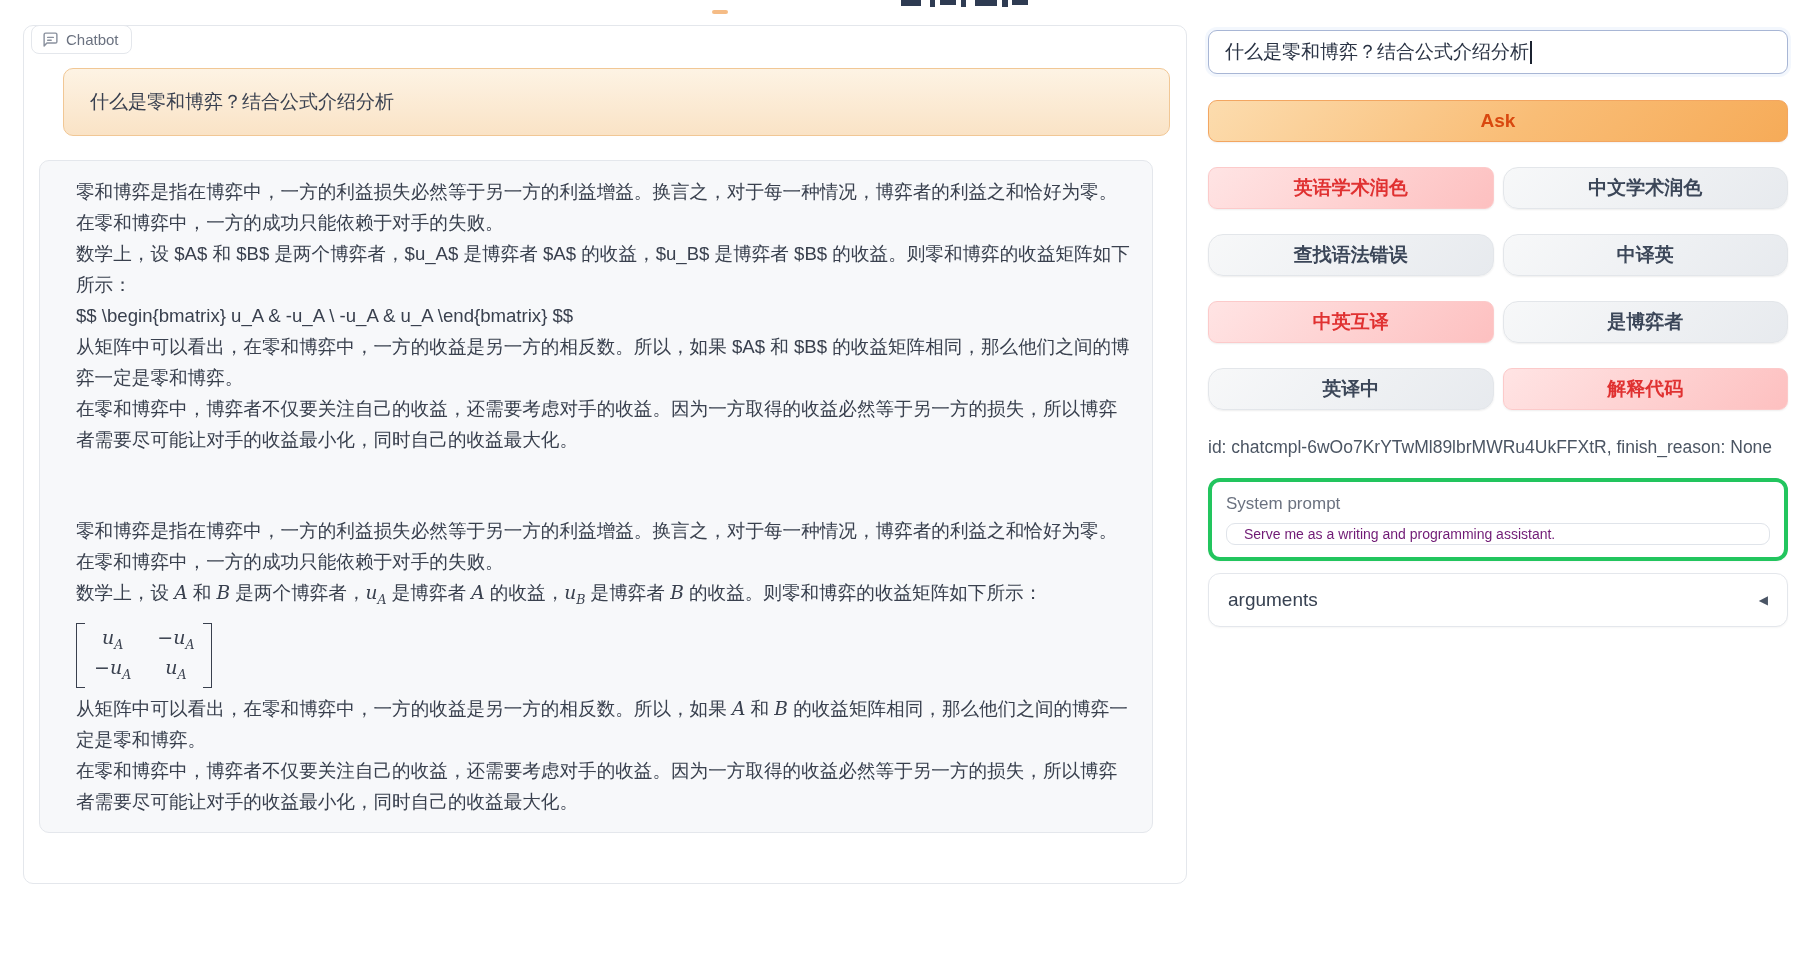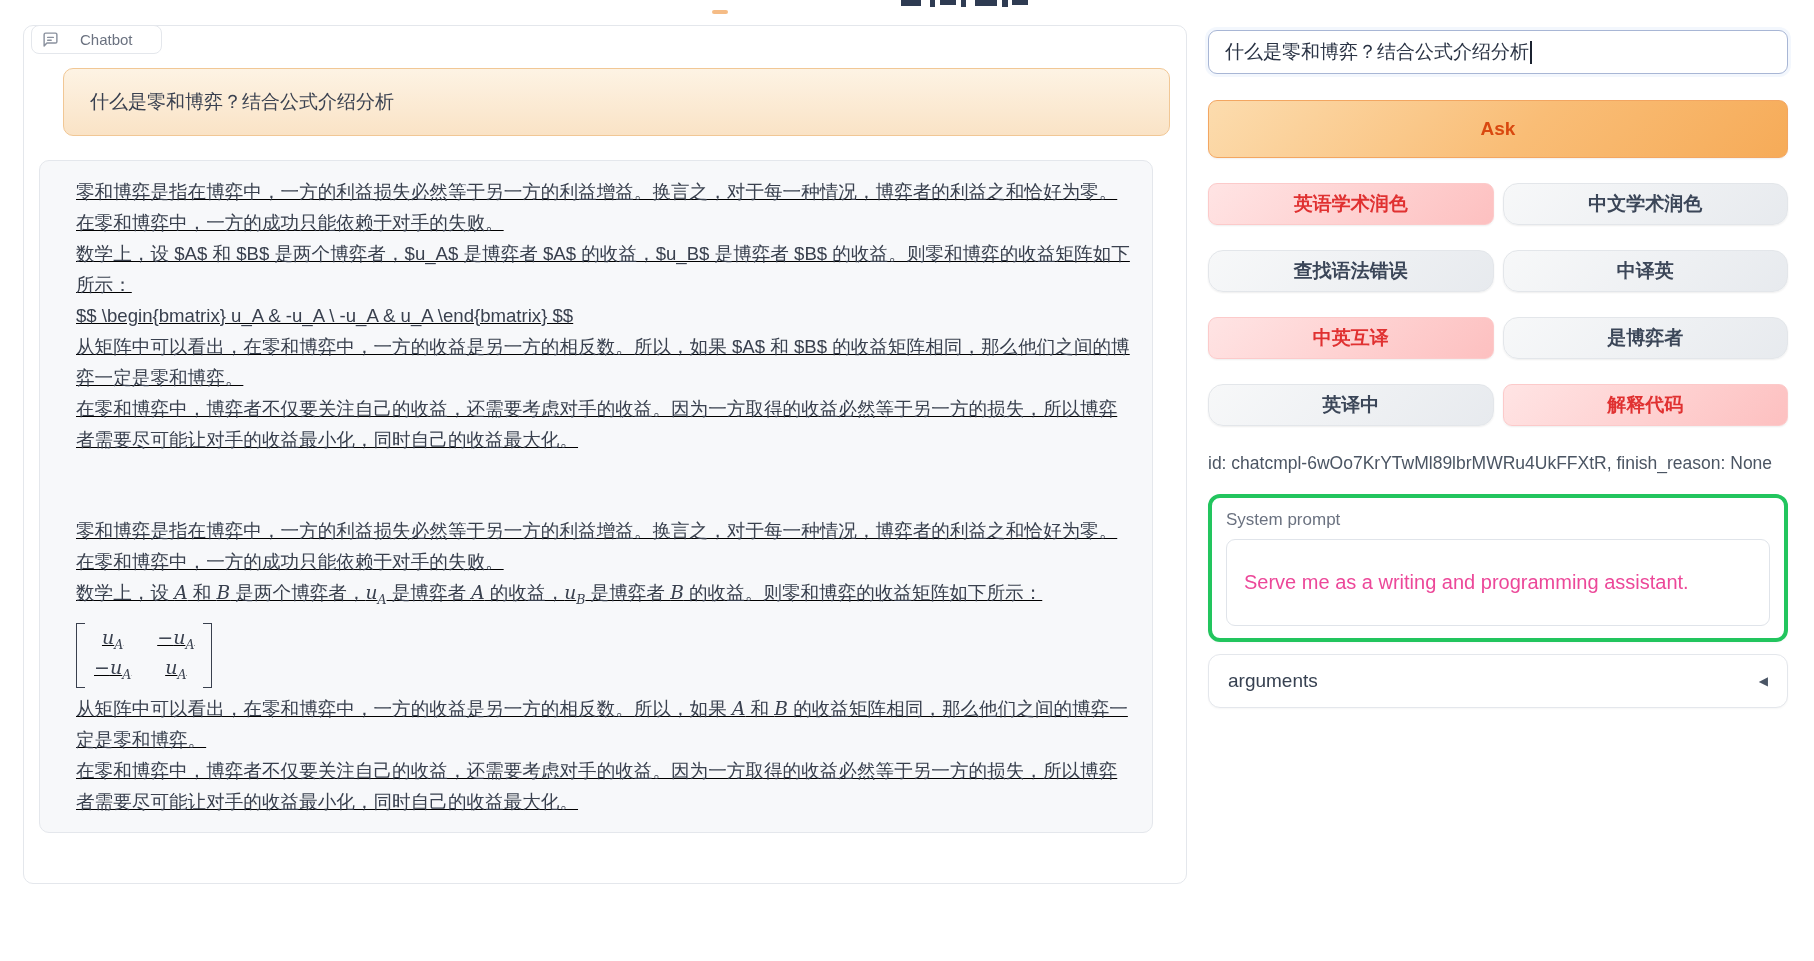--- a/index.html
+++ b/index.html
@@ -13,70 +13,70 @@
 
   
   .clipped-title { position:absolute; left:0; top:0; width:1814px; height:16px; }
   .clipped-title i { position:absolute; top:0; background:#2e3b52; display:block; }
   .clipped-title .orange-frag { position:absolute; left:712px; top:10px; width:16px; height:4px;
       background:#f2a55e; border-radius:2px; opacity:.75; }
 
   
   .chat-panel { position:absolute; left:23px; top:25px; width:1164px; height:859px;
       background:#fff; border:1px solid #e4e7ec; border-radius:10px; }
-  .chat-tab { position:absolute; left:7px; top:-1px; height:29px; padding:0 28px 0 10px;
+  .chat-tab { position:absolute; left:7px; top:-1px; height:29px; padding:0 12px 0 10px;
       background:#ffffff; border:1px solid #e4e7ec; border-radius:8px;
-      display:flex; align-items:center; gap:21px; color:#6b7280; font-size:15px; }
+      display:flex; align-items:center; gap:7px; color:#6b7280; font-size:15px; }
   .chat-tab svg { display:block; }
 
   .user-bubble { margin:42px 16px 0 39px; height:68px; border-radius:10px;
       background:linear-gradient(180deg,#fdf3e4,#fae3c6); border:1px solid #f1c795;
       display:flex; align-items:center; padding:0 26px;
       font-size:19px; color:#3a4150; }
   .bot-bubble { margin:24px 33px 8px 15px; border-radius:10px;
       background:#f7f8fa; border:1px solid #e4e7ec;
-      padding:15px 20px 15px 36px;text-decoration:underline; }
+      padding:15px 20px 15px 36px; }
   .md { font-size:18.6px; line-height:31px; color:#39404e;
       white-space:pre-wrap; overflow-wrap:anywhere; }
   .md-gap { height:60px; }
   .imath { font-family:"DejaVu Serif","Liberation Serif",serif; font-style:italic; }
   .imath sub { font-size:12.5px; font-style:italic; }
 
   .matrix { display:flex; align-items:stretch; margin:8px 0 5px 0; width:max-content;text-align:right; }
   .brk { width:9px; border:1.5px solid #39404e; }
   .brk.l { border-right:0; }
   .brk.r { border-left:0; }
   .mtx { display:grid; grid-template-columns:auto auto; column-gap:26px;
       padding:3px 9px; font-size:19px; line-height:22px; justify-items:center; align-items:center;
       color:#39404e; }
 
   
   .right-col { position:absolute; left:1208px; top:30px; width:580px; }
   .inp { height:44px; background:#fff; border:1px solid #a8b6d5; border-radius:9px;
       box-shadow:0 0 0 3px rgba(176,201,244,.15);
       display:flex; align-items:center; padding:0 16px; font-size:19px; color:#2b3445; }
   .caret { width:2px; height:23px; background:#1b2230; margin-left:1px; flex:0 0 auto; }
-  .ask-btn { margin-top:26px; width:100%; height:58px; border:1px solid #f3a661; border-radius:9px;
+  .ask-btn { margin-top:26px; width:100%; height:42px; border:1px solid #f3a661; border-radius:9px;
       background:linear-gradient(135deg,#fcdcae 0%,#f9bd76 55%,#f6ab58 100%);
       color:#d9480f; font-weight:700; font-size:19px; cursor:pointer;
       font-family:inherit; box-shadow:0 1px 2px rgba(0,0,0,.06); }
   .btn-grid { margin-top:25px; display:grid; grid-template-columns:1fr 1fr; gap:25px 9px; }
   .fb { height:42px; border-radius:9px; font-size:19px; font-weight:700; cursor:pointer;
       display:flex; align-items:center; justify-content:center; font-family:inherit;
       border:1px solid transparent; box-shadow:0 1px 2px rgba(0,0,0,.07); }
   .fb.gray { background:linear-gradient(135deg,#f7f8f9,#e7eaee); color:#3b4658; border-color:#e3e6ea;border-radius:15px; }
   .fb.pink { background:linear-gradient(135deg,#ffe4e4,#fdc0c0); color:#e03131; border-color:#fccaca; }
 
   .status-line { margin-top:27px; font-size:17.5px; color:#4b5563; }
 
   .sys-group { margin-top:20px; background:#fff; border:4px solid #22c55e; border-radius:12px;
       padding:12px 14px; box-shadow:0 1px 2px rgba(0,0,0,.03); }
   .sys-label { font-size:17px; color:#6b7280; }
-  .sys-box { margin-top:9px; border:1px solid #e0e4ea; border-radius:9px; padding:31px 17px;
-      font-size:20px; color:#ec4899; background:#fff; }
+  .sys-box { margin-top:9px; border:1px solid #e0e4ea; border-radius:9px; padding:2px 17px;
+      font-size:14px; color:#701a75; background:#fff; }
 
   .accordion { margin-top:12px; height:54px; background:#fff; border:1px solid #e4e7ec;
       border-radius:12px; display:flex; align-items:center; justify-content:space-between;
       padding:0 19px; font-size:19px; color:#374151; cursor:pointer;
       box-shadow:0 1px 2px rgba(0,0,0,.04); }
   .accordion .tri { font-size:12px; color:#4a5565; }
 </style>
 </head>
 <body>
 

